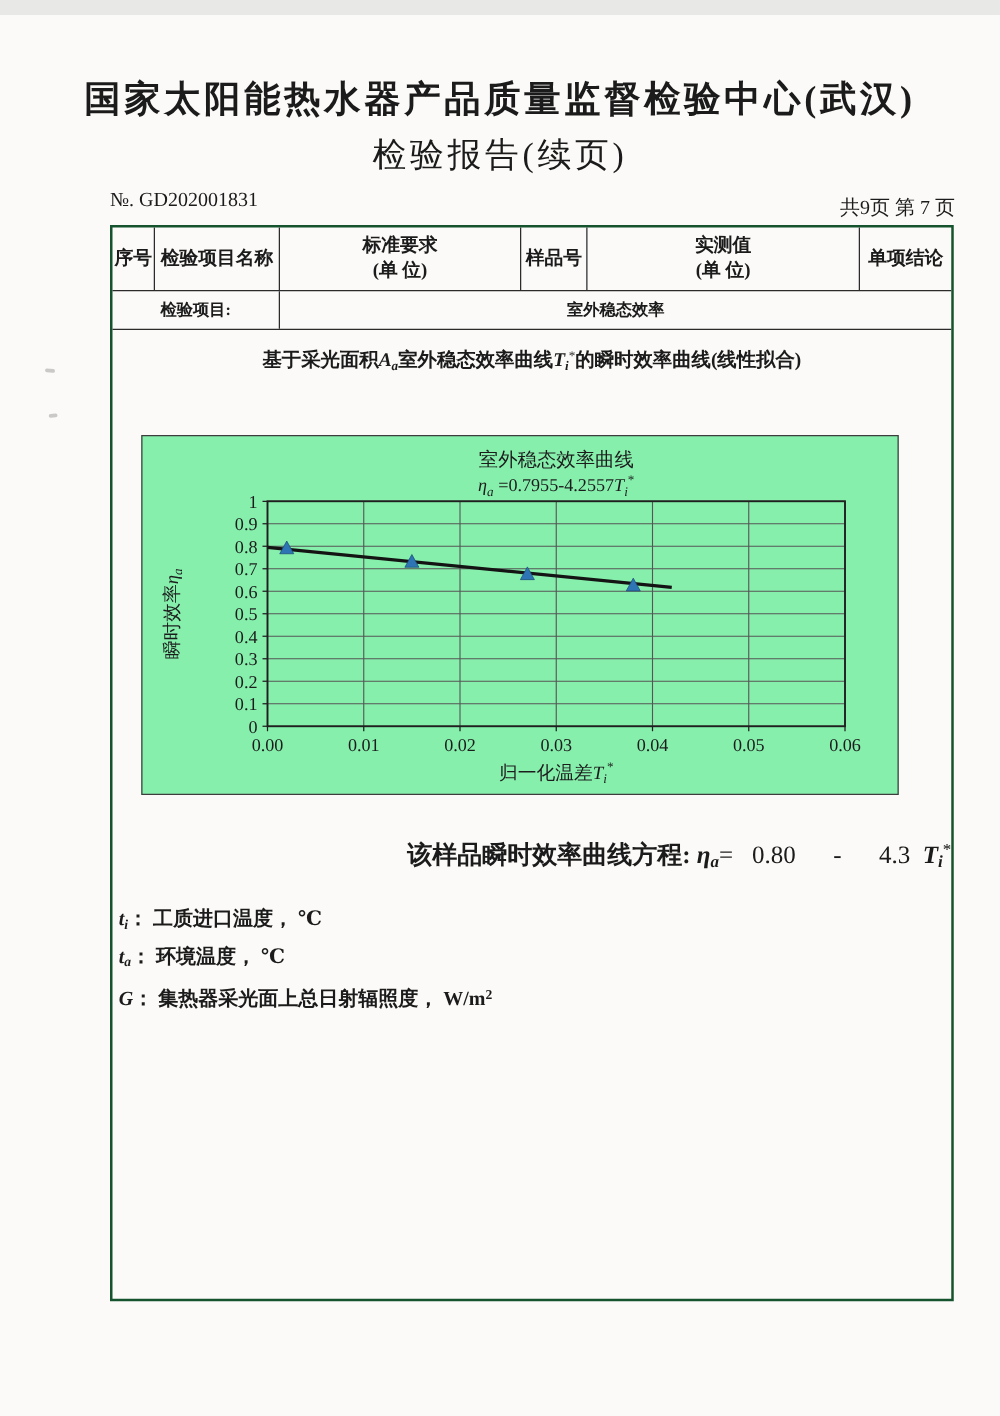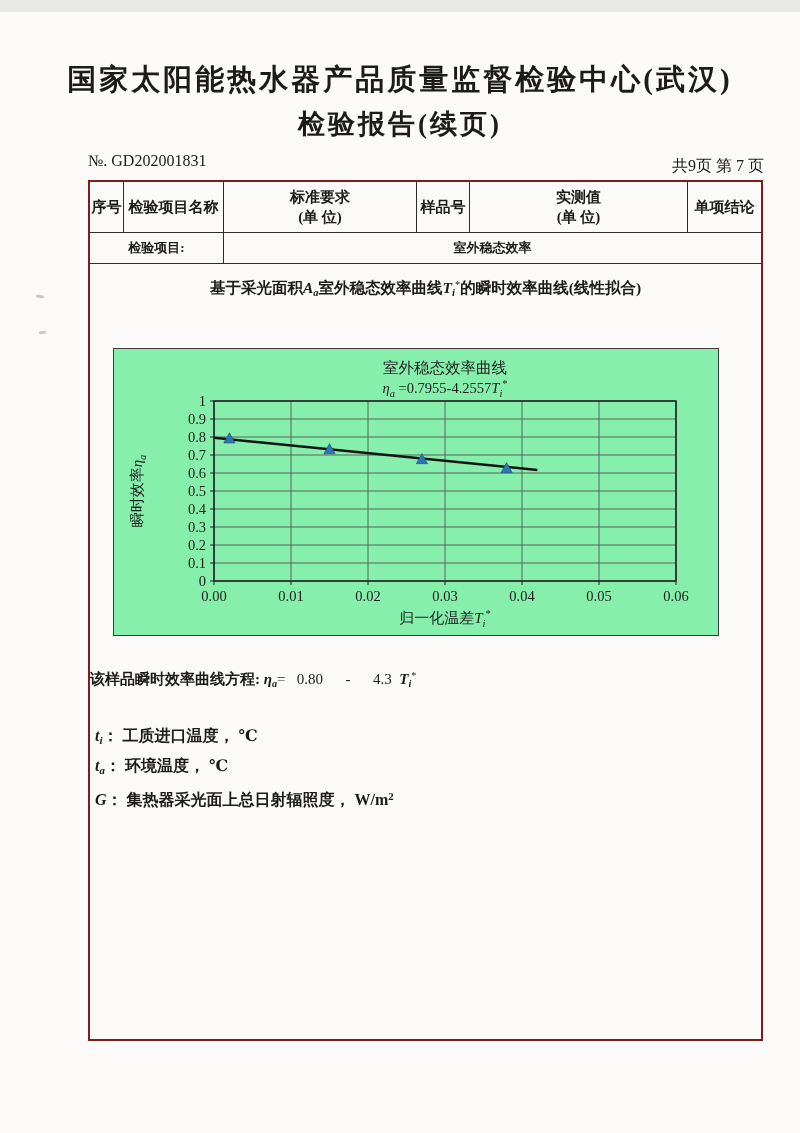--- a/index.html
+++ b/index.html
@@ -1,40 +1,40 @@
 <!DOCTYPE html>
 <html><head>
 <meta charset="utf-8">
 <style>
   html,body{margin:0;padding:0;background:#e8e8e6;}
   .page{position:relative;width:800px;height:1133px;margin:12px auto;background:#fbfaf8;
         font-family:"Liberation Serif","DejaVu Serif",serif;color:#1b1b1b;overflow:hidden;}
   .title1{position:absolute;top:48px;left:0;width:100%;text-align:center;
           font-size:29px;font-weight:bold;letter-spacing:3px;}
   .title2{position:absolute;top:94px;left:0;width:100%;text-align:center;
-          font-size:27px;font-weight:bold;letter-spacing:3px;}
+          font-size:27px;font-weight:normal;letter-spacing:3px;}
   .report-no{position:absolute;top:140px;left:88px;font-size:16px;}
   .page-info{position:absolute;top:144px;right:36px;font-size:16px;}
-  .rtable{position:absolute;top:168px;left:88px;width:675px;border:2px solid #7f1d1d;
+  .rtable{position:absolute;top:168px;left:88px;width:675px;border:2px solid #14532d;
           box-sizing:border-box;background:transparent;}
   .hrow{display:grid;grid-template-columns:33px 100px 193px 53px 218px auto;height:50px;}
   .hcell{display:flex;align-items:center;justify-content:center;text-align:center;
          font-size:15px;font-weight:bold;white-space:pre-line;line-height:1.35;}
   .hcell + .hcell{border-left:1.5px solid #2b2b2b;}
   .r2{display:grid;grid-template-columns:133px auto;height:30px;border-top:1.5px solid #2b2b2b;}
   .r2cell{display:flex;align-items:center;justify-content:center;font-size:13px;font-weight:bold;}
   .r2cell + .r2cell{border-left:1.5px solid #2b2b2b;}
   .bodycell{position:relative;height:775px;border-top:1.5px solid #2b2b2b;}
   .subtitle{position:absolute;top:14px;left:0;width:100%;text-align:center;font-size:15.5px;}
   .chart-frame{position:absolute;left:23px;top:84px;width:604px;height:286px;
                border:1.5px solid #3d3d3d;background:#86efac;}
   #chart-svg{display:block;}
   #chart-svg text{font-family:"Liberation Serif","DejaVu Serif",serif;fill:#1c1c1c;}
-  .eqline{position:absolute;top:406px;left:0;width:100%;text-align:left;
-          font-size:15px;white-space:pre;}
+  .eqline{position:absolute;top:406px;left:0;width:100%;text-align:right;
+          font-size:20px;white-space:pre;}
   .defs{position:absolute;left:5px;top:459px;font-size:16px;font-weight:bold;}
   .defline{line-height:26px;white-space:pre;}
   .formula-italic{font-style:italic;}
   .seg-n{}
   .seg-b{font-weight:bold;}
   .seg-i{font-style:italic;font-weight:bold;}
   .seg-isub{font-style:italic;font-weight:bold;font-size:0.68em;vertical-align:-0.28em;}
   .seg-sub{font-size:0.68em;vertical-align:-0.28em;}
   .seg-sup{font-size:0.68em;vertical-align:0.45em;}
   .artifact{position:absolute;background:#8f8f8c;opacity:0.45;border-radius:2px;}

